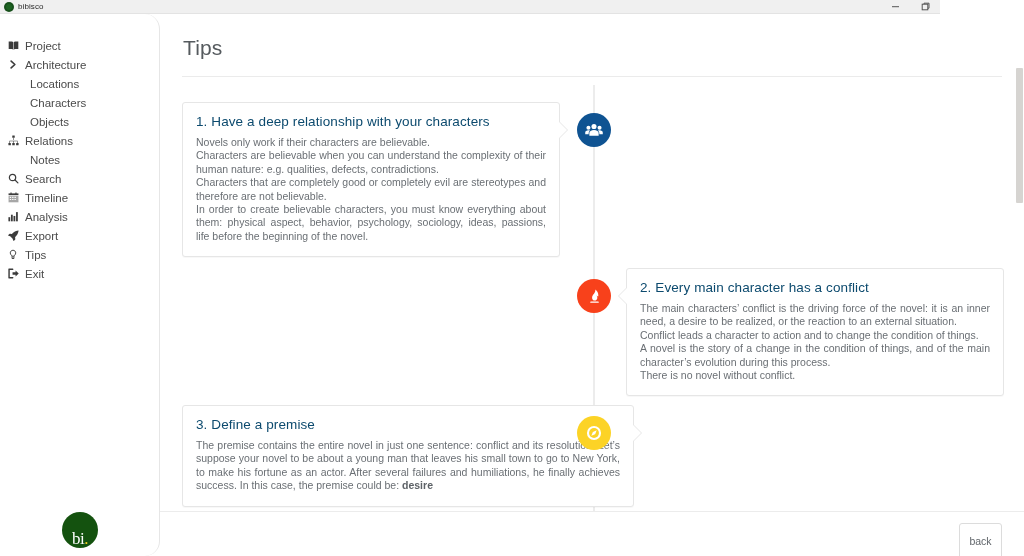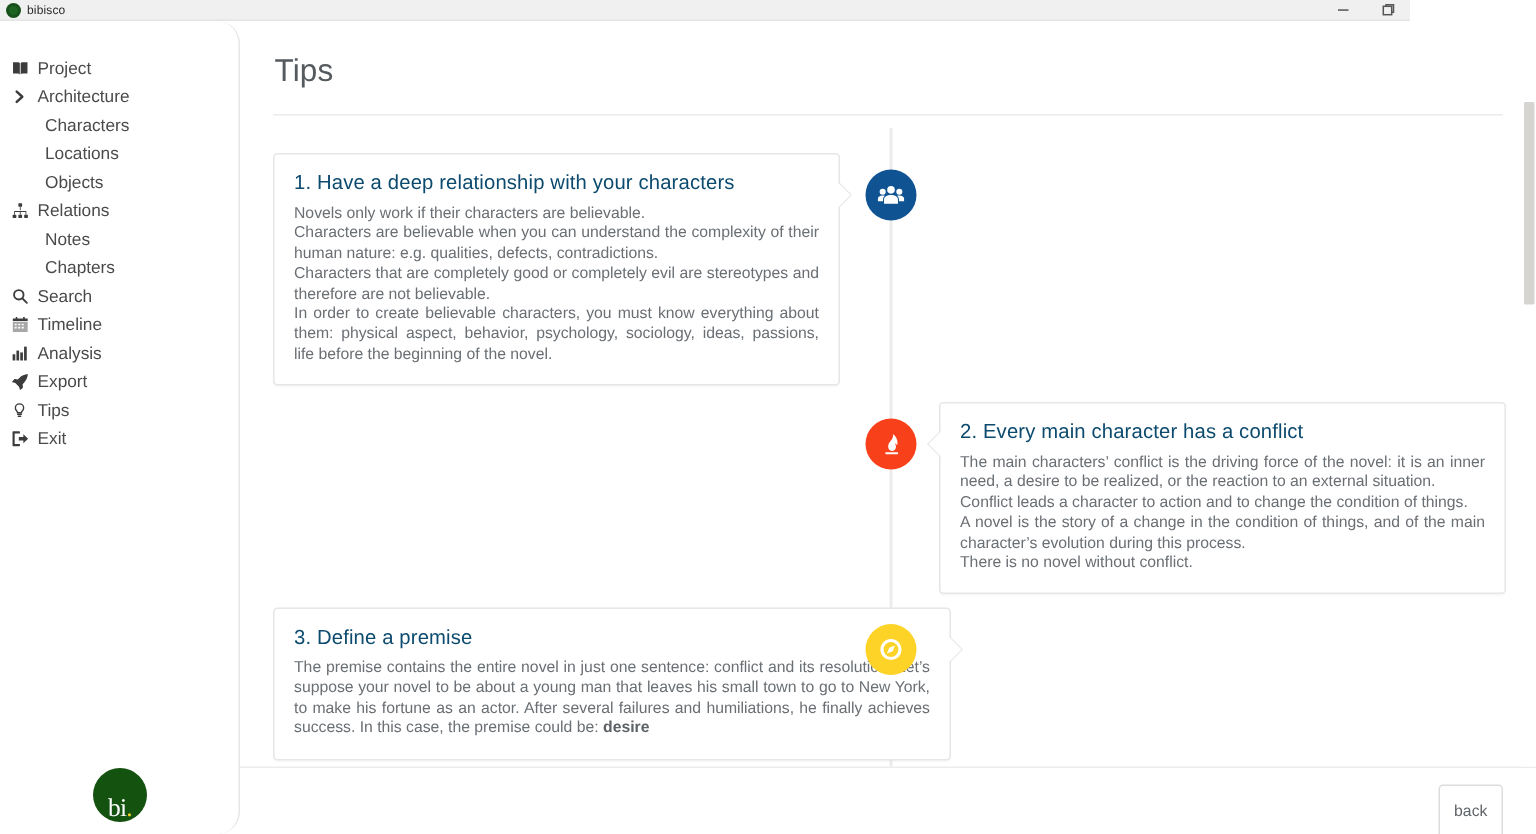--- a/index.html
+++ b/index.html
@@ -261,49 +261,45 @@
       <div class="nav-item">
         <span class="nav-ico">
           <svg width="10" height="11" viewBox="0 0 16 16" fill="none" stroke="currentColor" stroke-width="2.6" stroke-linecap="round" stroke-linejoin="round">
             <path d="M5 2.5 L11 8 L5 13.5"></path>
           </svg>
         </span>
         <span class="nav-label">Architecture</span>
       </div>
       <div class="nav-item sub">
         <span class="nav-ico"></span>
-        <span class="nav-label">Characters</span>
+        <span class="nav-label">Locations</span>
       </div>
       <div class="nav-item sub">
         <span class="nav-ico"></span>
-        <span class="nav-label">Locations</span>
+        <span class="nav-label">Characters</span>
       </div>
       <div class="nav-item sub">
         <span class="nav-ico"></span>
         <span class="nav-label">Objects</span>
       </div>
       <div class="nav-item">
         <span class="nav-ico">
           <svg width="11" height="11" viewBox="0 0 16 16" fill="currentColor">
             <rect x="6.2" y="0.8" width="3.6" height="3.2" rx=".4"></rect>
             <rect x="0.6" y="11.8" width="3.6" height="3.2" rx=".4"></rect>
             <rect x="6.2" y="11.8" width="3.6" height="3.2" rx=".4"></rect>
             <rect x="11.8" y="11.8" width="3.6" height="3.2" rx=".4"></rect>
             <path d="M7.6 4h.8v3.4h-.8zM2.1 8.2h11.8v.9H2.1zM2.1 8.4h.8v3.4h-.8zM7.6 8.4h.8v3.4h-.8zM13.1 8.4h.8v3.4h-.8z"></path>
           </svg>
         </span>
         <span class="nav-label">Relations</span>
       </div>
       <div class="nav-item sub">
         <span class="nav-ico"></span>
         <span class="nav-label">Notes</span>
-      </div>
-      <div class="nav-item sub">
-        <span class="nav-ico"></span>
-        <span class="nav-label">Chapters</span>
       </div>
       <div class="nav-item">
         <span class="nav-ico">
           <svg width="11" height="11" viewBox="0 0 16 16" fill="none" stroke="currentColor" stroke-width="1.8">
             <circle cx="6.6" cy="6.6" r="4.6"></circle>
             <path d="M10.2 10.2 L14.4 14.4" stroke-linecap="round"></path>
           </svg>
         </span>
         <span class="nav-label">Search</span>
       </div>

